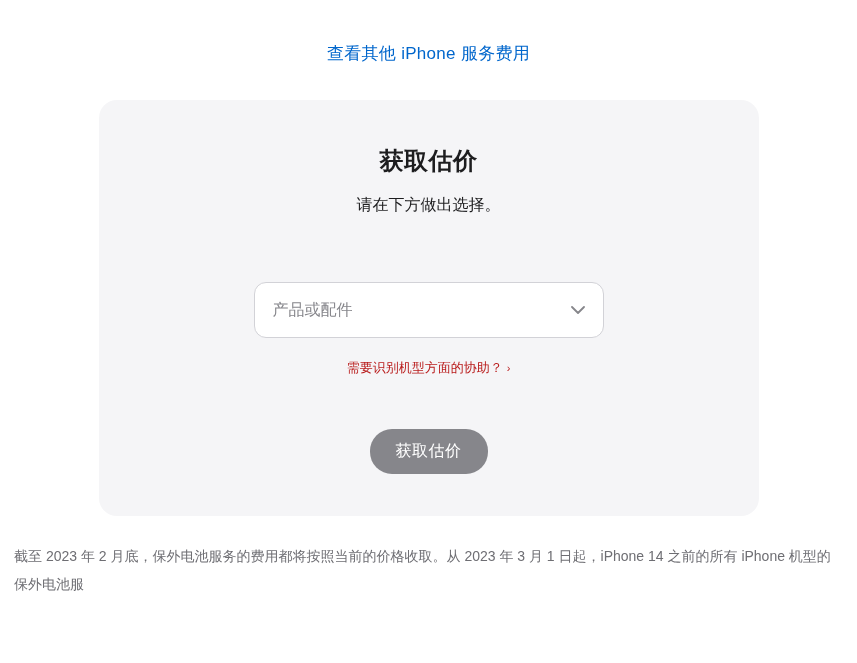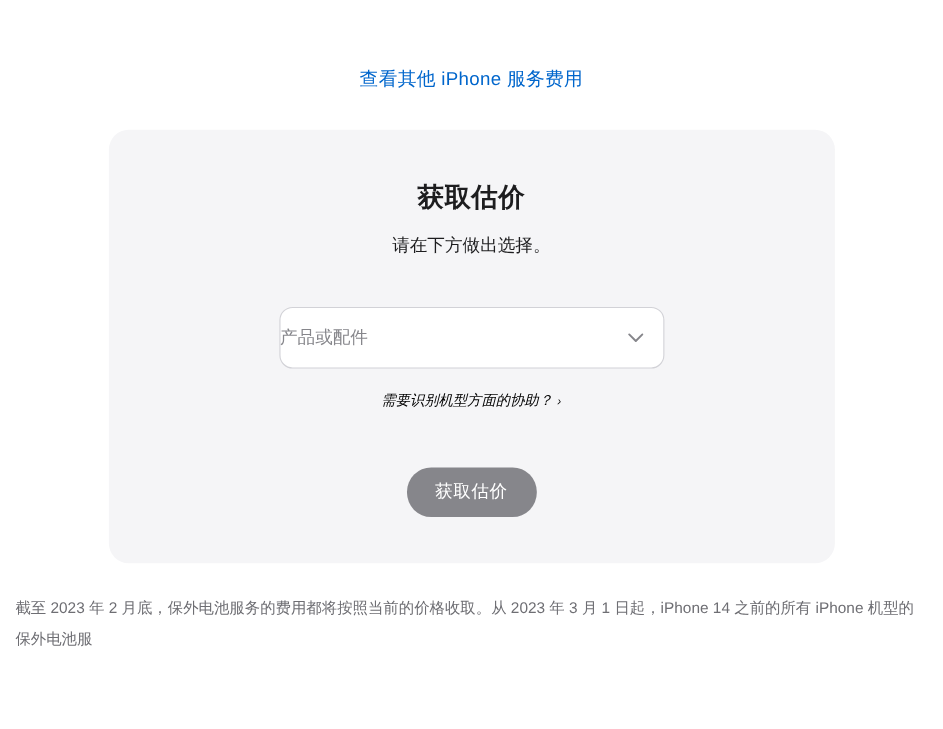--- a/index.html
+++ b/index.html
@@ -13,21 +13,21 @@
       width: 857px;
       height: 663px;
       overflow: hidden;
     }
     .container {
       width: 100%;
       padding: 0 10px;
     }
     .top-link {
       text-align: center;
-      padding-top: 60px;
+      padding-top: 42px;
       padding-bottom: 35px;
     }
     .top-link a {
       color: #0066cc;
       text-decoration: none;
       font-size: 17px;
       letter-spacing: 0.3px;
     }
     .card {
       width: 660px;
@@ -40,34 +40,34 @@
     .card-title {
       font-size: 24px;
       font-weight: 600;
       color: #1d1d1f;
       margin-bottom: 18px;
       letter-spacing: 0.5px;
     }
     .card-subtitle {
       font-size: 16px;
       color: #1d1d1f;
-      margin-bottom: 45px;
+      margin-bottom: 66px;
     }
     .select-wrapper {
       position: relative;
       width: 350px;
       margin: 0 auto 20px;
     }
     .select-box {
       width: 100%;
       height: 56px;
       background: #fff;
       border: 1px solid #d2d2d7;
       border-radius: 12px;
-      padding: 0 45px 0 0;
+      padding: 0 45px 0 18px;
       font-size: 16px;
       color: #86868b;
       text-align: left;
       cursor: pointer;
       display: flex;
       align-items: center;
       position: relative;
     }
     .chevron {
       position: absolute;
@@ -79,24 +79,23 @@
       pointer-events: none;
     }
     .chevron svg {
       display: block;
     }
     .help-link {
       margin-top: 10px;
       margin-bottom: 52px;
     }
     .help-link a {
-      color: #000000;
+      color: #b91c1c;
       text-decoration: none;
       font-size: 13px;
-      font-style: italic;
     }
     .help-link .arrow {
       margin-left: 4px;
       font-size: 11px;
     }
     .submit-btn {
       background: #86868b;
       color: #fff;
       border: none;
       border-radius: 22px;

